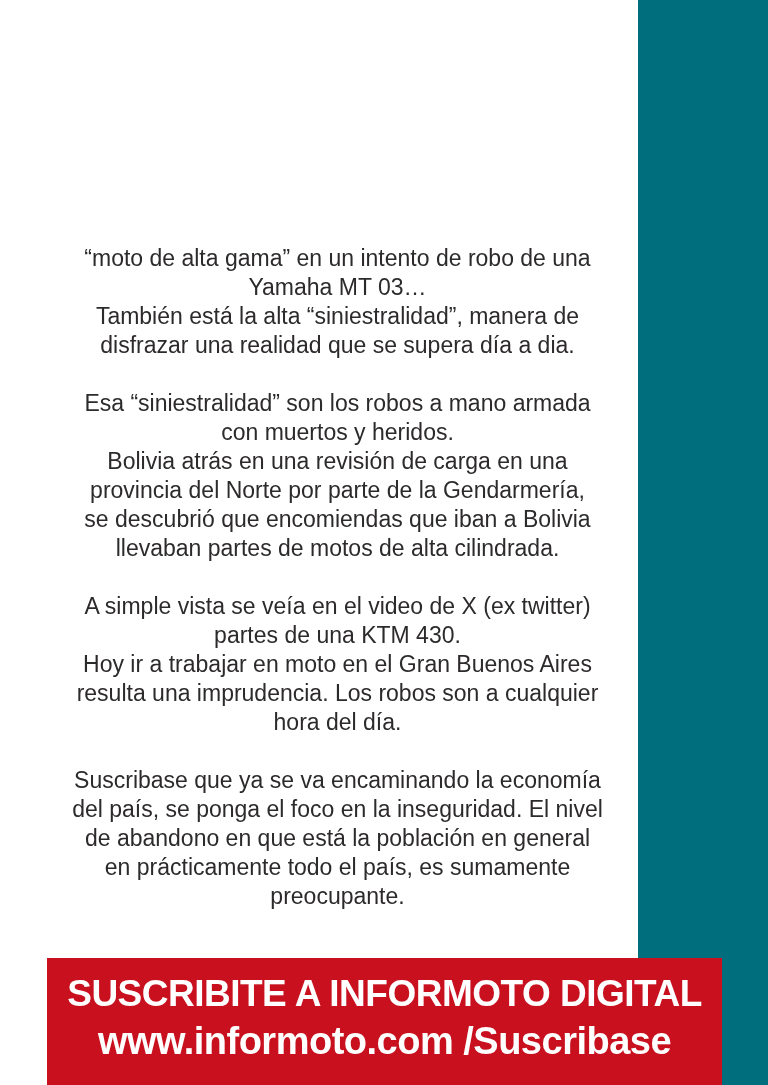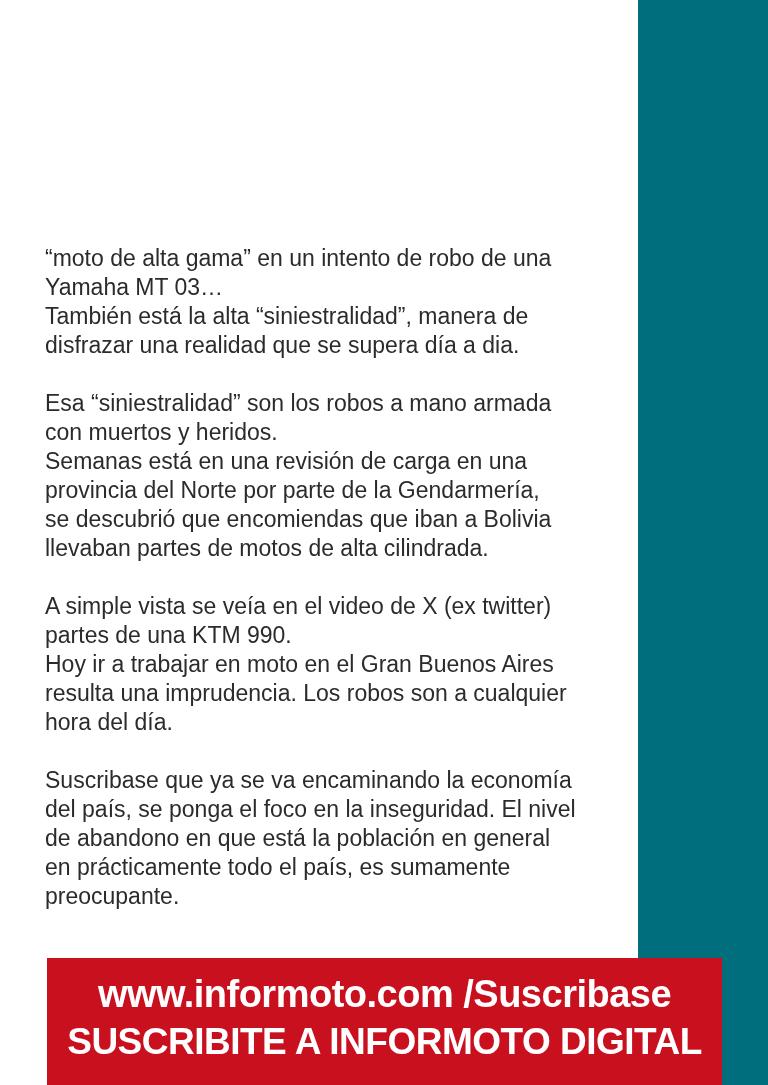--- a/index.html
+++ b/index.html
@@ -15,20 +15,21 @@
     height: 1085px;
     background: var(--page-bg);
     font-family: "Liberation Sans", sans-serif;
     overflow: hidden;
   }
   .page {
     position: relative;
     width: 768px;
     height: 1085px;
     background: var(--page-bg);
+    text-align: center;
   }
   .accent-bar {
     position: absolute;
     left: 638px;
     top: 0;
     width: 130px;
     height: 1085px;
     background: var(--teal);
     z-index: 1;
   }
@@ -79,34 +80,34 @@
 
   <div class="accent-bar"></div>
 
   <div class="article">
     <p>“moto de alta gama” en un intento de robo de una
 Yamaha MT 03…
 También está la alta “siniestralidad”, manera de
 disfrazar una realidad que se supera día a dia.</p>
     <p>Esa “siniestralidad” son los robos a mano armada
 con muertos y heridos.
-Semanas está en una revisión de carga en una
+Bolivia atrás en una revisión de carga en una
 provincia del Norte por parte de la Gendarmería,
 se descubrió que encomiendas que iban a Bolivia
 llevaban partes de motos de alta cilindrada.</p>
     <p>A simple vista se veía en el video de X (ex twitter)
-partes de una KTM 990.
+partes de una KTM 430.
 Hoy ir a trabajar en moto en el Gran Buenos Aires
 resulta una imprudencia. Los robos son a cualquier
 hora del día.</p>
     <p>Suscribase que ya se va encaminando la economía
 del país, se ponga el foco en la inseguridad. El nivel
 de abandono en que está la población en general
 en prácticamente todo el país, es sumamente
 preocupante.</p>
   </div>
 
   <div class="banner">
+    <div class="banner-line banner-headline">SUSCRIBITE A INFORMOTO DIGITAL</div>
     <div class="banner-line banner-url">www.informoto.com /Suscribase</div>
-    <div class="banner-line banner-headline">SUSCRIBITE A INFORMOTO DIGITAL</div>
   </div>
 
 </div>
 
 </body></html>

